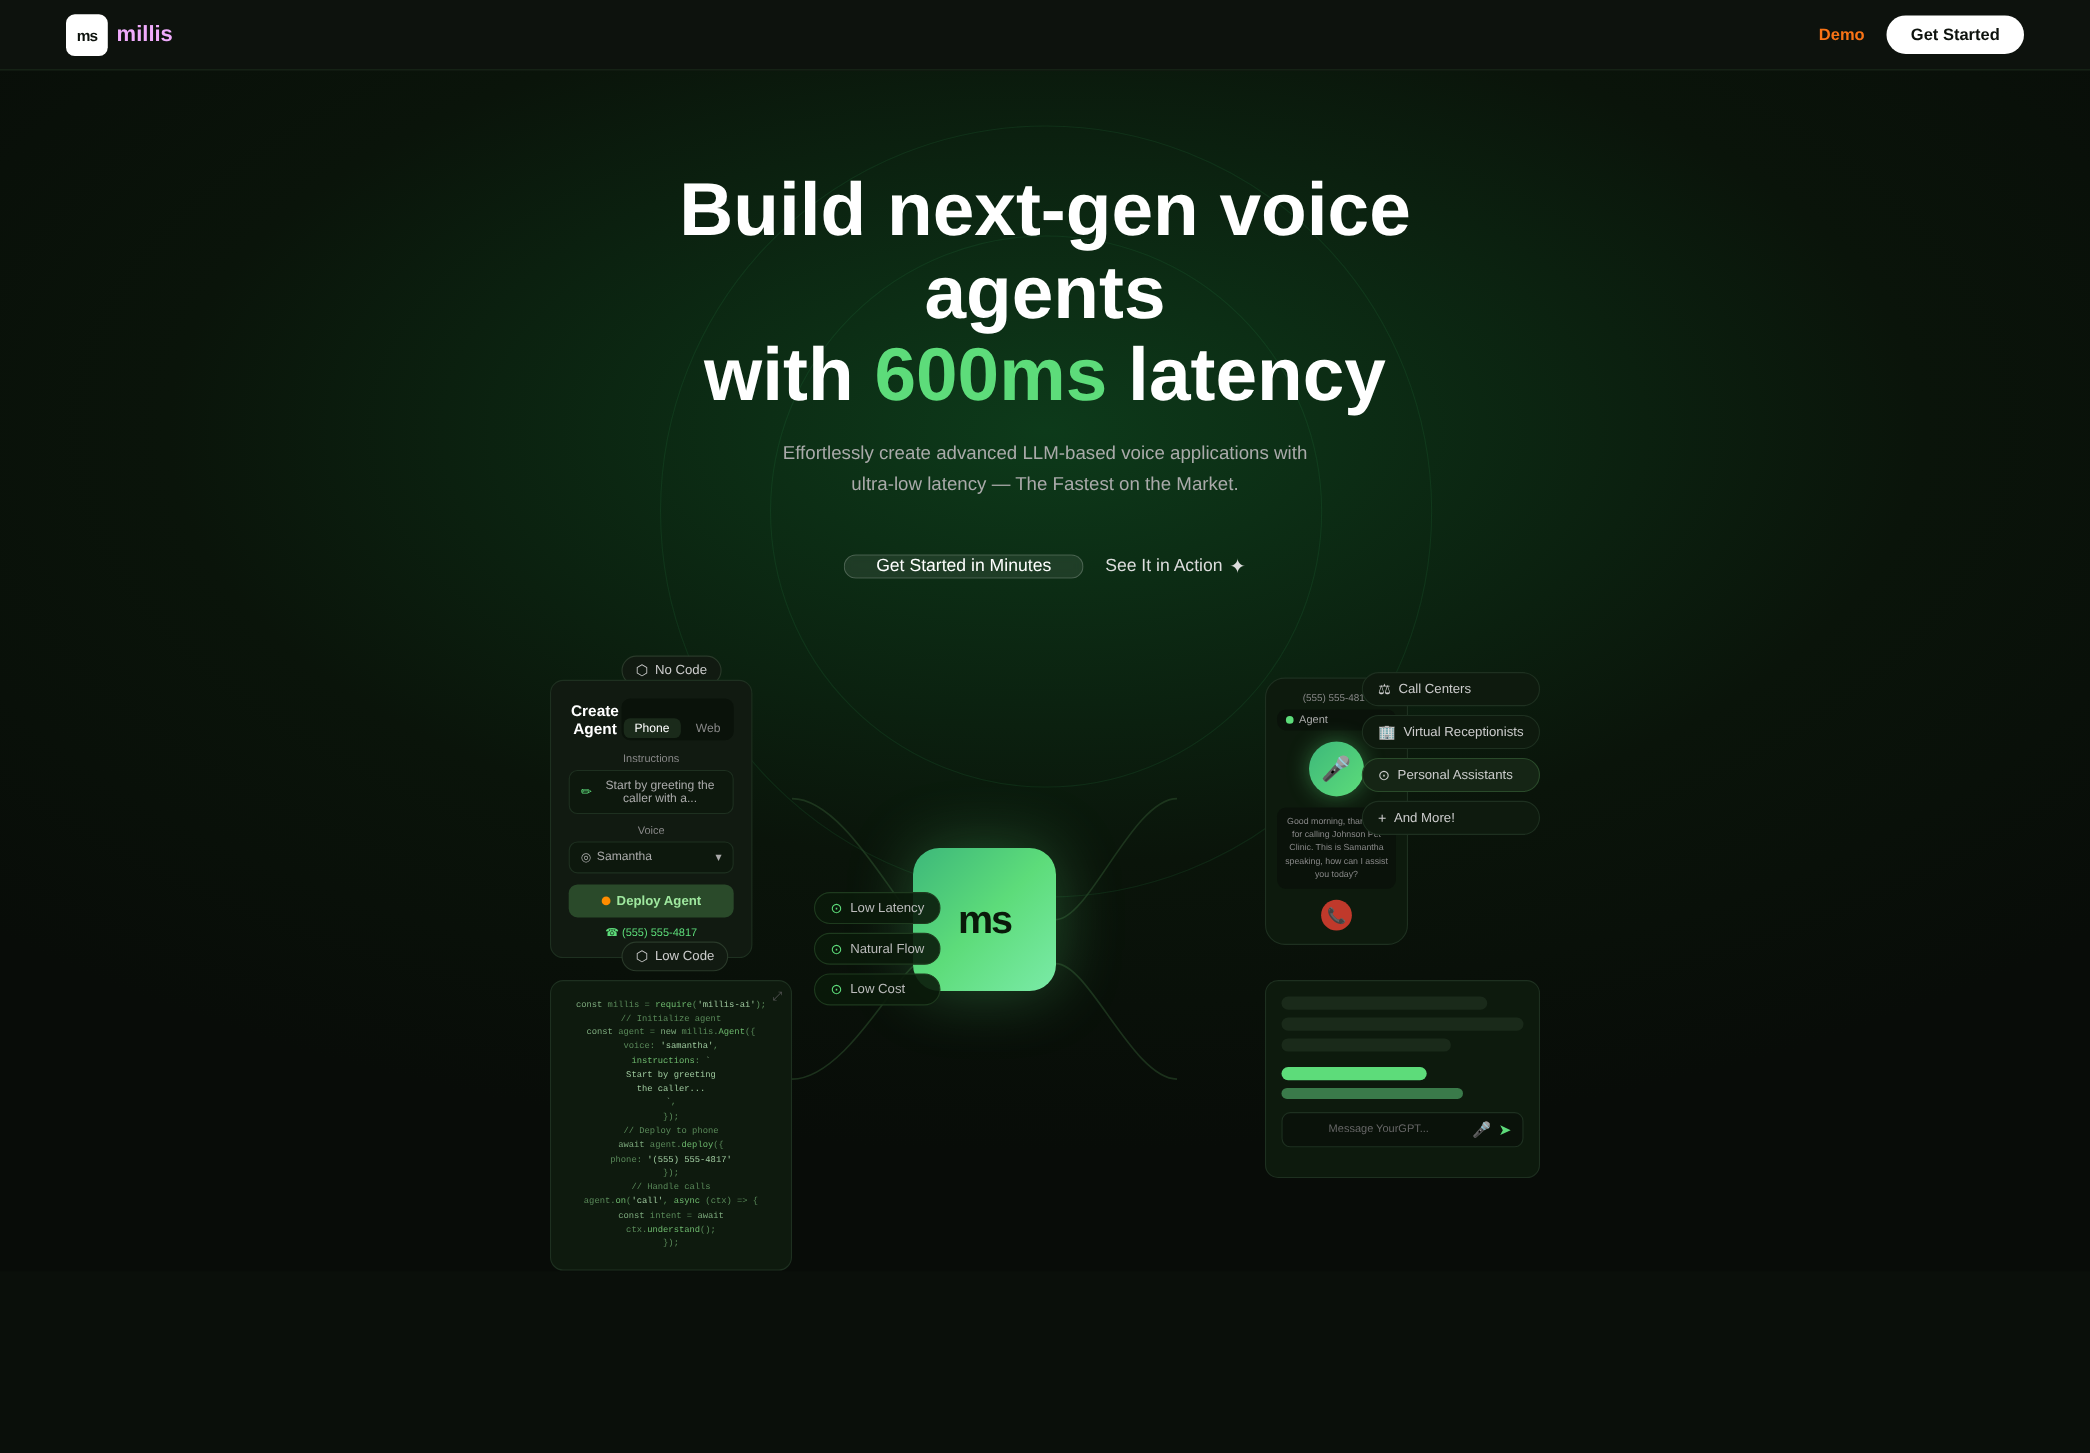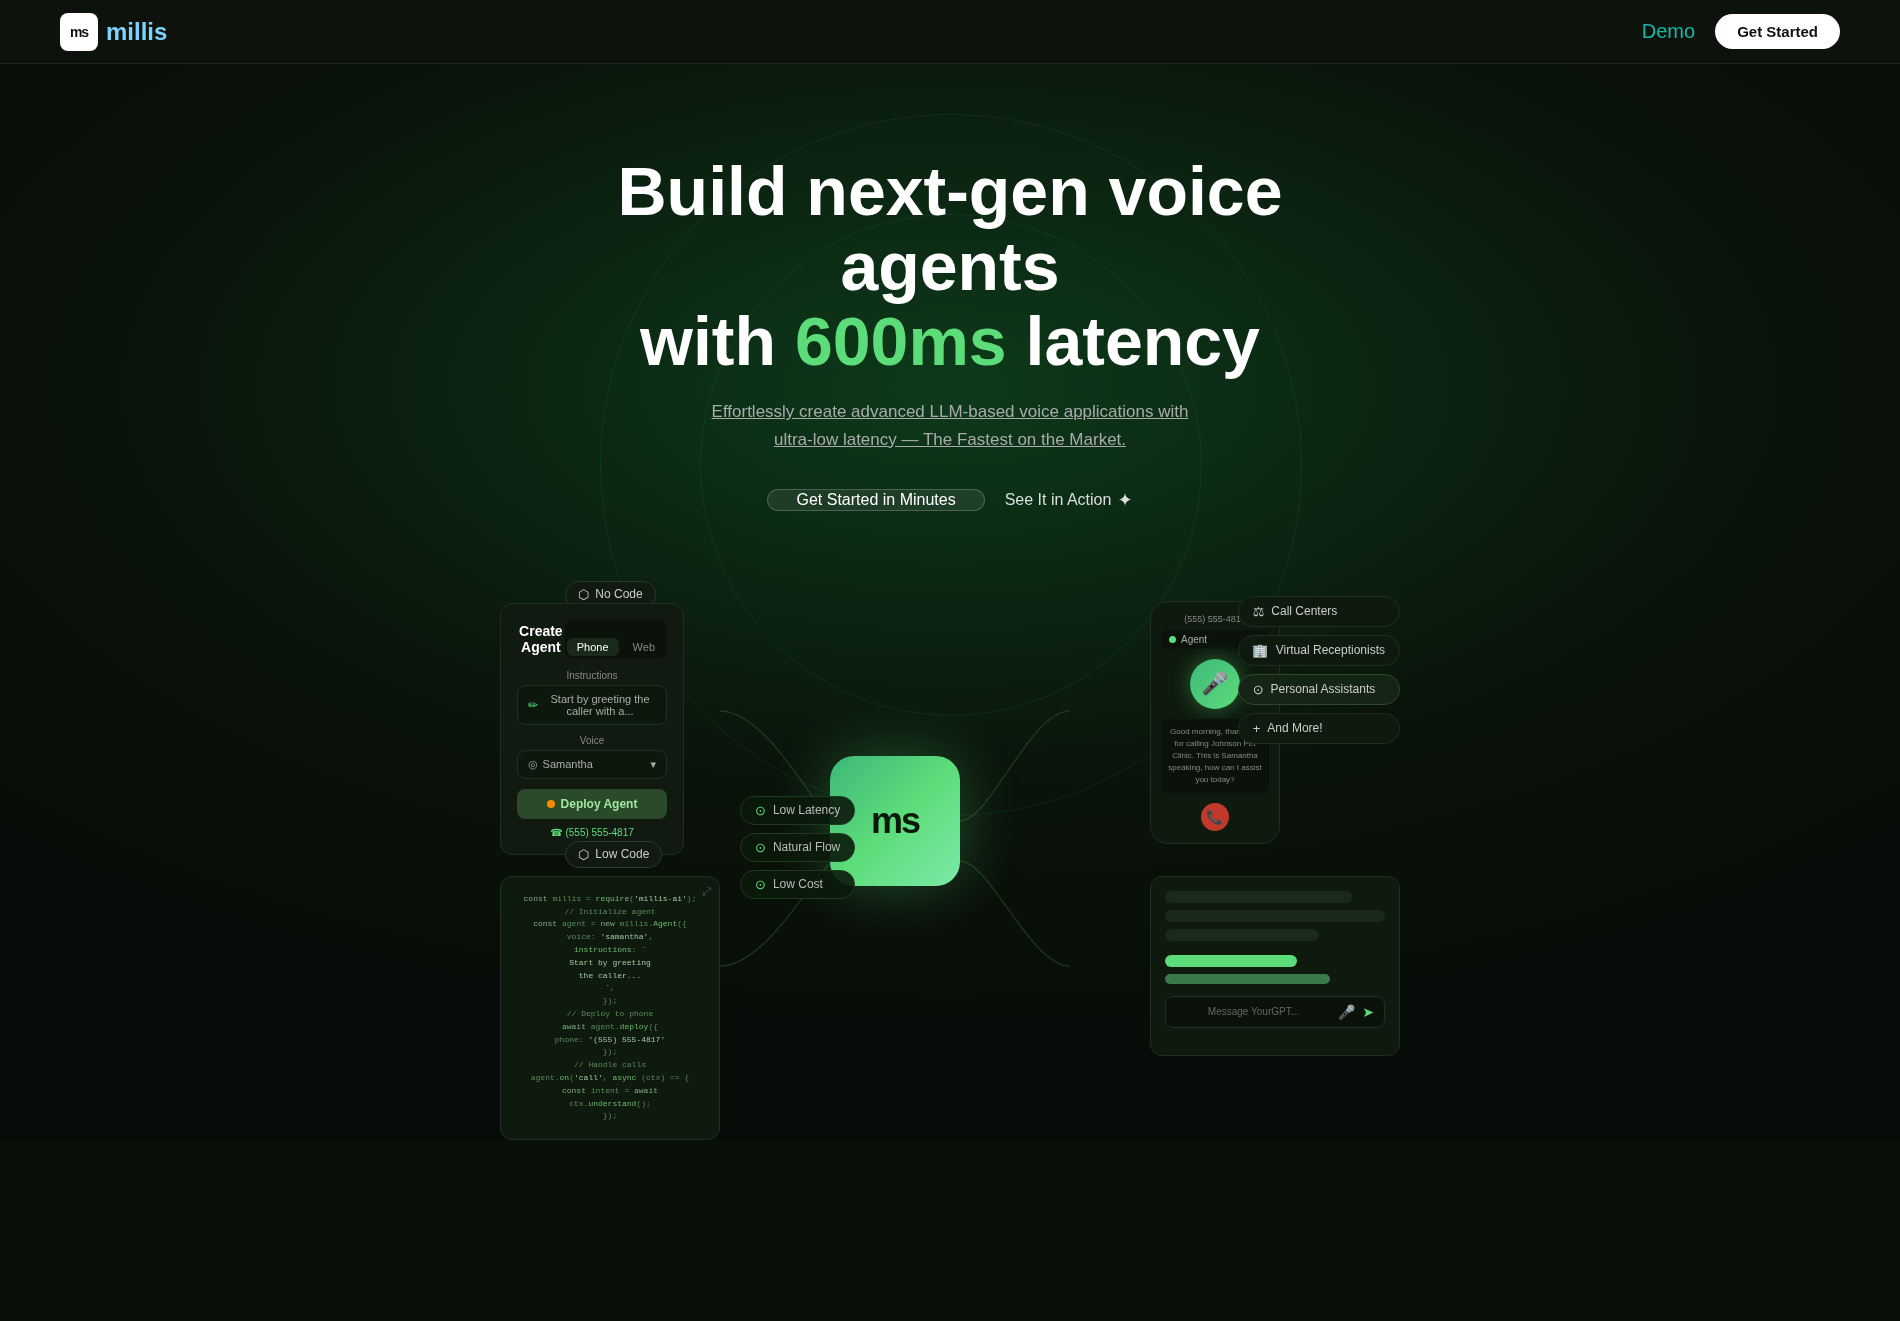--- a/index.html
+++ b/index.html
@@ -33,23 +33,23 @@
       width: 38px; height: 38px;
       background: #fff;
       border-radius: 8px;
       display: flex; align-items: center; justify-content: center;
       font-weight: 900;
       font-size: 14px;
       color: #0d120d;
       letter-spacing: -1px;
     }
     .logo-text {
-      font-size: 24px;
+      font-size: 20px;
       font-weight: 700;
-      color: #7dd3fc;
+      color: #f0abfc;
     }
     .nav-links {
       display: flex;
       align-items: center;
       gap: 36px;
       list-style: none;
     }
     .nav-links a {
       color: #ccc;
       text-decoration: none;
@@ -57,23 +57,24 @@
       transition: color .2s;
     }
     .nav-actions {
       display: flex;
       align-items: center;
       gap: 20px;
     }
     .btn-demo {
       background: none;
       border: none;
-      color: #14b8a6;
-      font-size: 20px;
+      color: #f97316;
+      font-size: 15px;
       cursor: pointer;
+      font-weight: bold;
     }
     .btn-started {
       background: #fff;
       color: #0d120d;
       border: none;
       border-radius: 24px;
       padding: 9px 22px;
       font-size: 15px;
       font-weight: 600;
       cursor: pointer;
@@ -124,23 +125,22 @@
       margin: 0 auto 20px;
     }
     .hero h1 .accent {
       color: #5ddc7a;
     }
     .hero-sub {
       position: relative; z-index: 1;
       font-size: 17px;
       color: #aaa;
       max-width: 480px;
-      margin: 0 auto 36px;
+      margin: 0 auto 51px;
       line-height: 1.6;
-      text-decoration: underline;
     }
     .hero-buttons {
       position: relative; z-index: 1;
       display: flex;
       align-items: center;
       justify-content: center;
       gap: 20px;
       margin-bottom: 70px;
     }
     .btn-primary {

